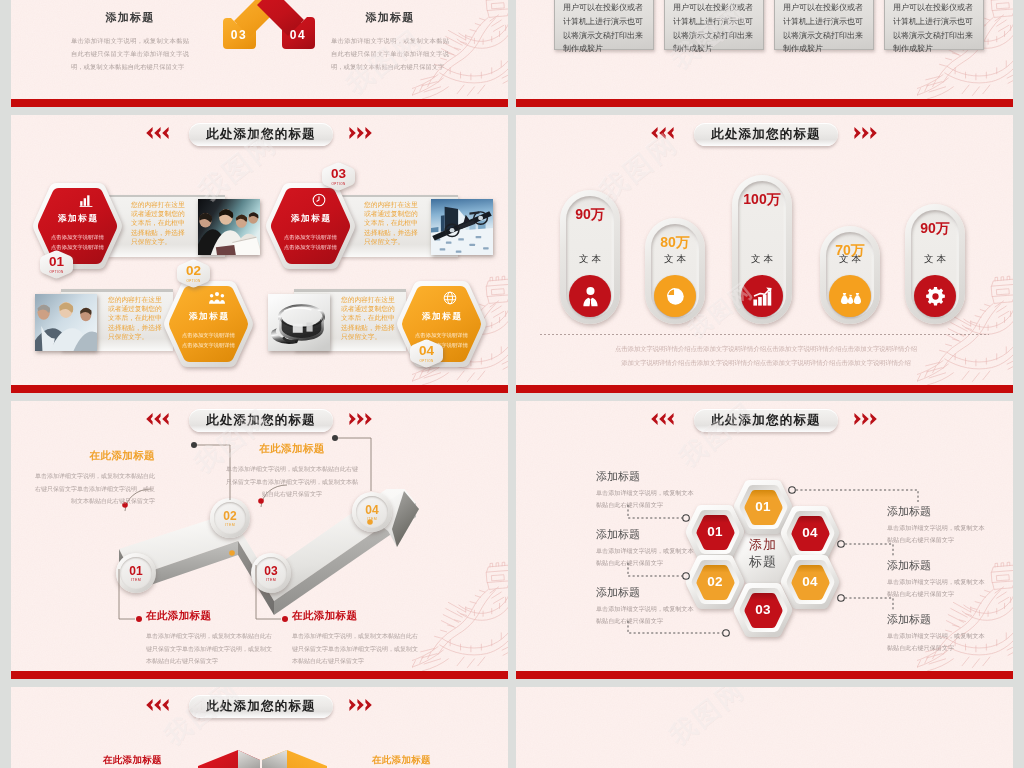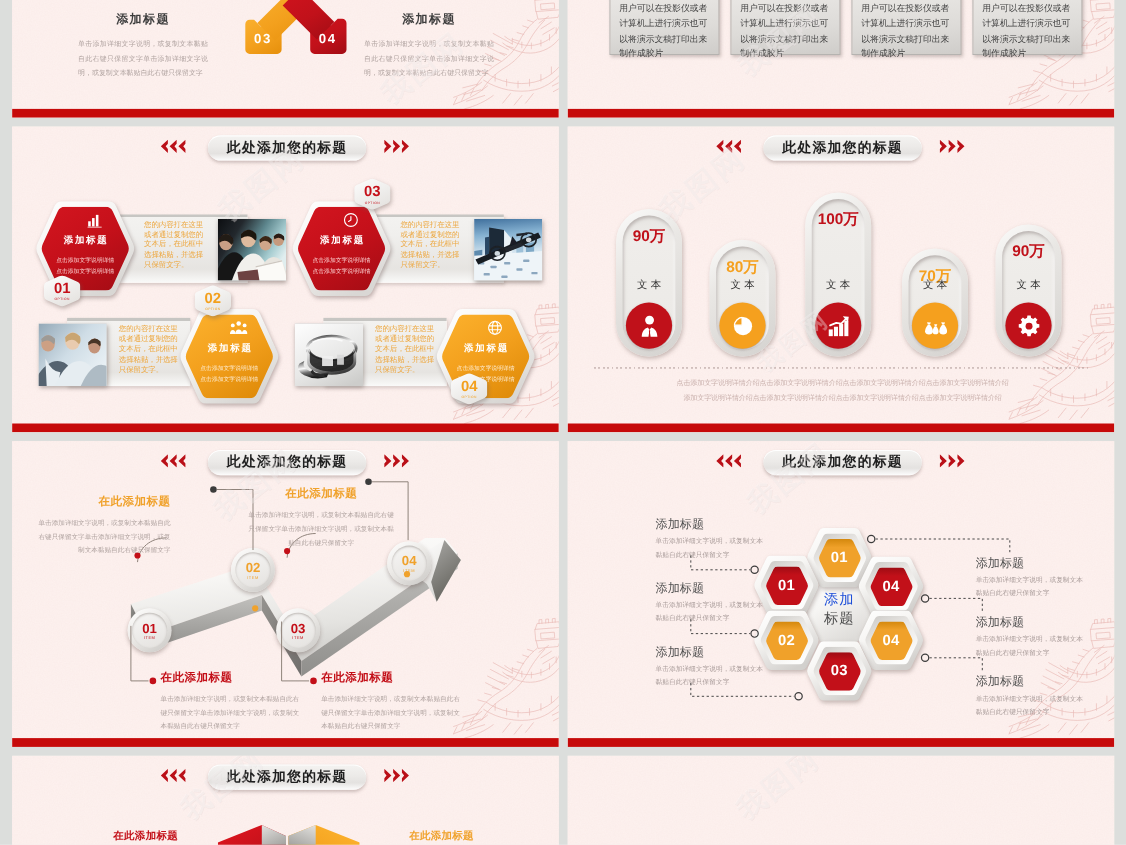--- a/index.html
+++ b/index.html
@@ -1165,21 +1165,21 @@
               <stop offset="1" stop-color="#c21019"></stop>
             </linearGradient>
           </defs>
           <path d="M7.30,2.25 Q8.38,0.00 10.88,0.00 L28.12,0.00 Q30.62,0.00 31.70,2.25 L37.92,15.25 Q39.00,17.50 37.92,19.75 L31.70,32.75 Q30.62,35.00 28.12,35.00 L10.88,35.00 Q8.38,35.00 7.30,32.75 L1.08,19.75 Q0.00,17.50 1.08,15.25 Z" fill="url(#h619)"></path>
         </svg>
       </div>
       <div style="position:absolute;left:227.5px;top:191.5px;width:39px;height:35px;display:flex;align-items:center;justify-content:center;">
         <span style="font-size:13.5px;font-weight:bold;color:#fff;line-height:1;letter-spacing:.3px;">03</span>
       </div>
       <div style="position:absolute;left:217px;top:136px;width:60px;text-align:center;line-height:1.3;">
-        <div style="font-size:13px;color:#1d4ed8;letter-spacing:1px;">添加</div>
+        <div style="font-size:13px;color:#7f1d1d;letter-spacing:1px;">添加</div>
         <div style="font-size:13px;color:#4a4a4a;letter-spacing:1px;">标题</div>
       </div>
       <div style="position:absolute;left:80px;top:68px;width:98px;">
         <div style="font-size:11px;color:#4e4e4e;margin-bottom:3px;">添加标题</div>
         <div style="font-size:6.1px;line-height:1.95;color:#a99c9a;">单击添加详细文字说明，或复制文本黏贴自此右键只保留文字</div>
       </div>
       <div style="position:absolute;left:80px;top:126px;width:98px;">
         <div style="font-size:11px;color:#4e4e4e;margin-bottom:3px;">添加标题</div>
         <div style="font-size:6.1px;line-height:1.95;color:#a99c9a;">单击添加详细文字说明，或复制文本黏贴自此右键只保留文字</div>
       </div>

